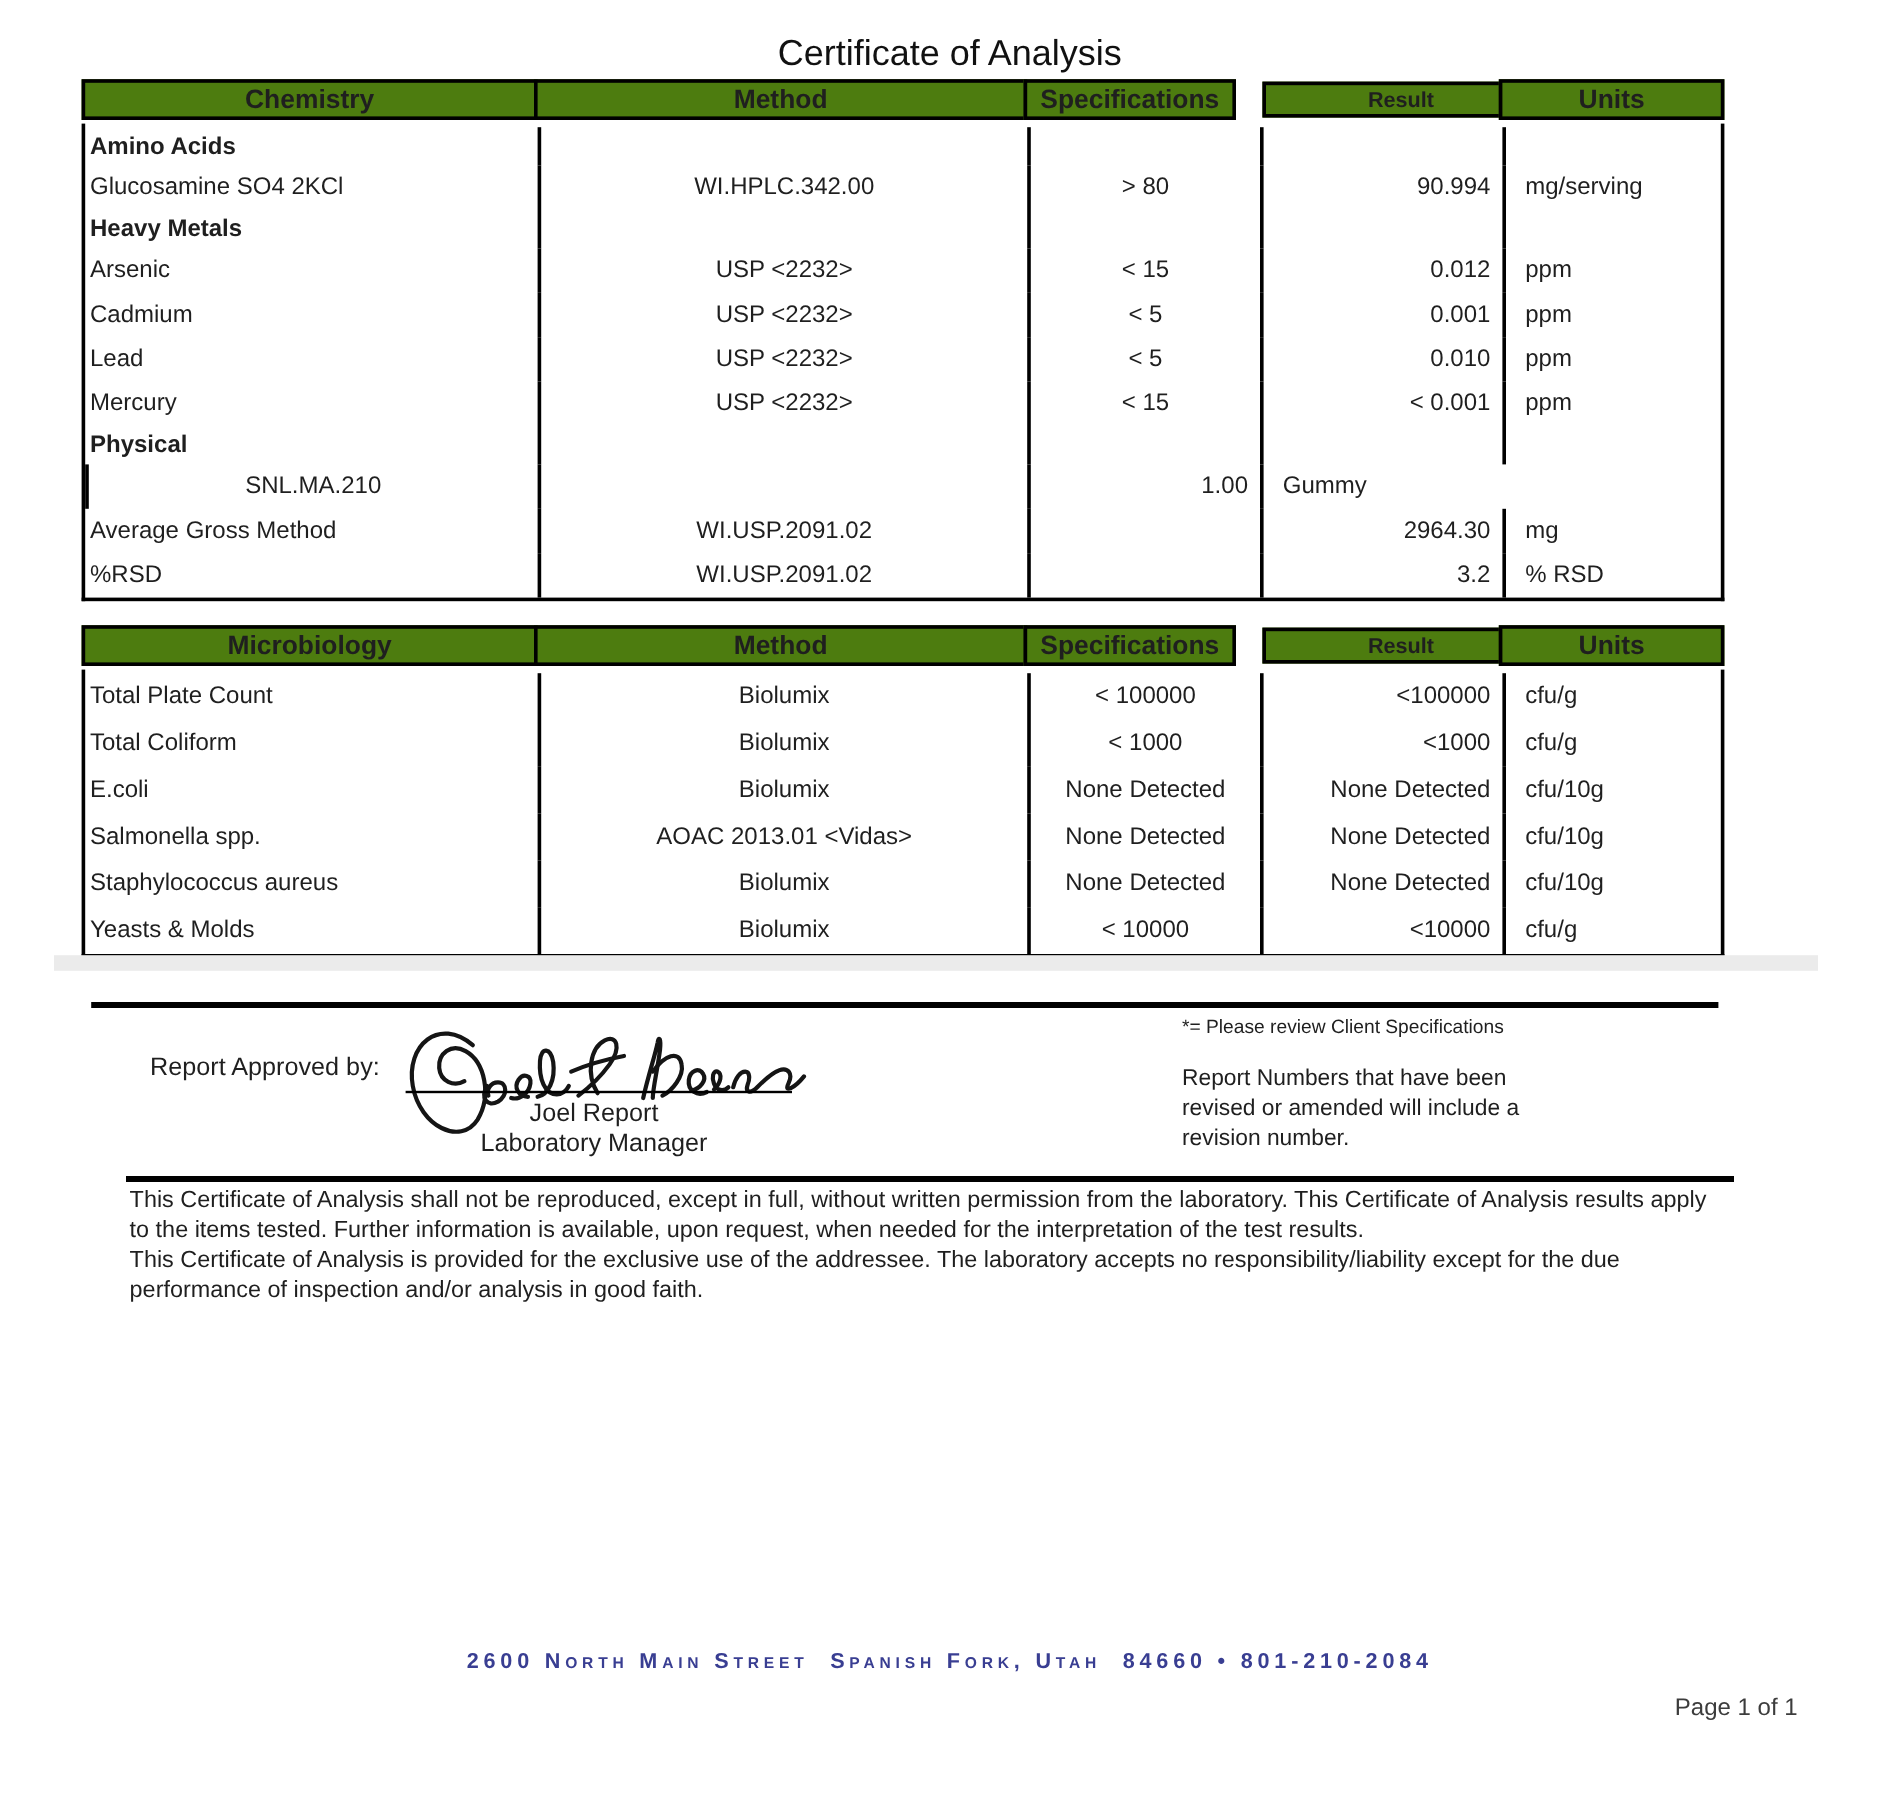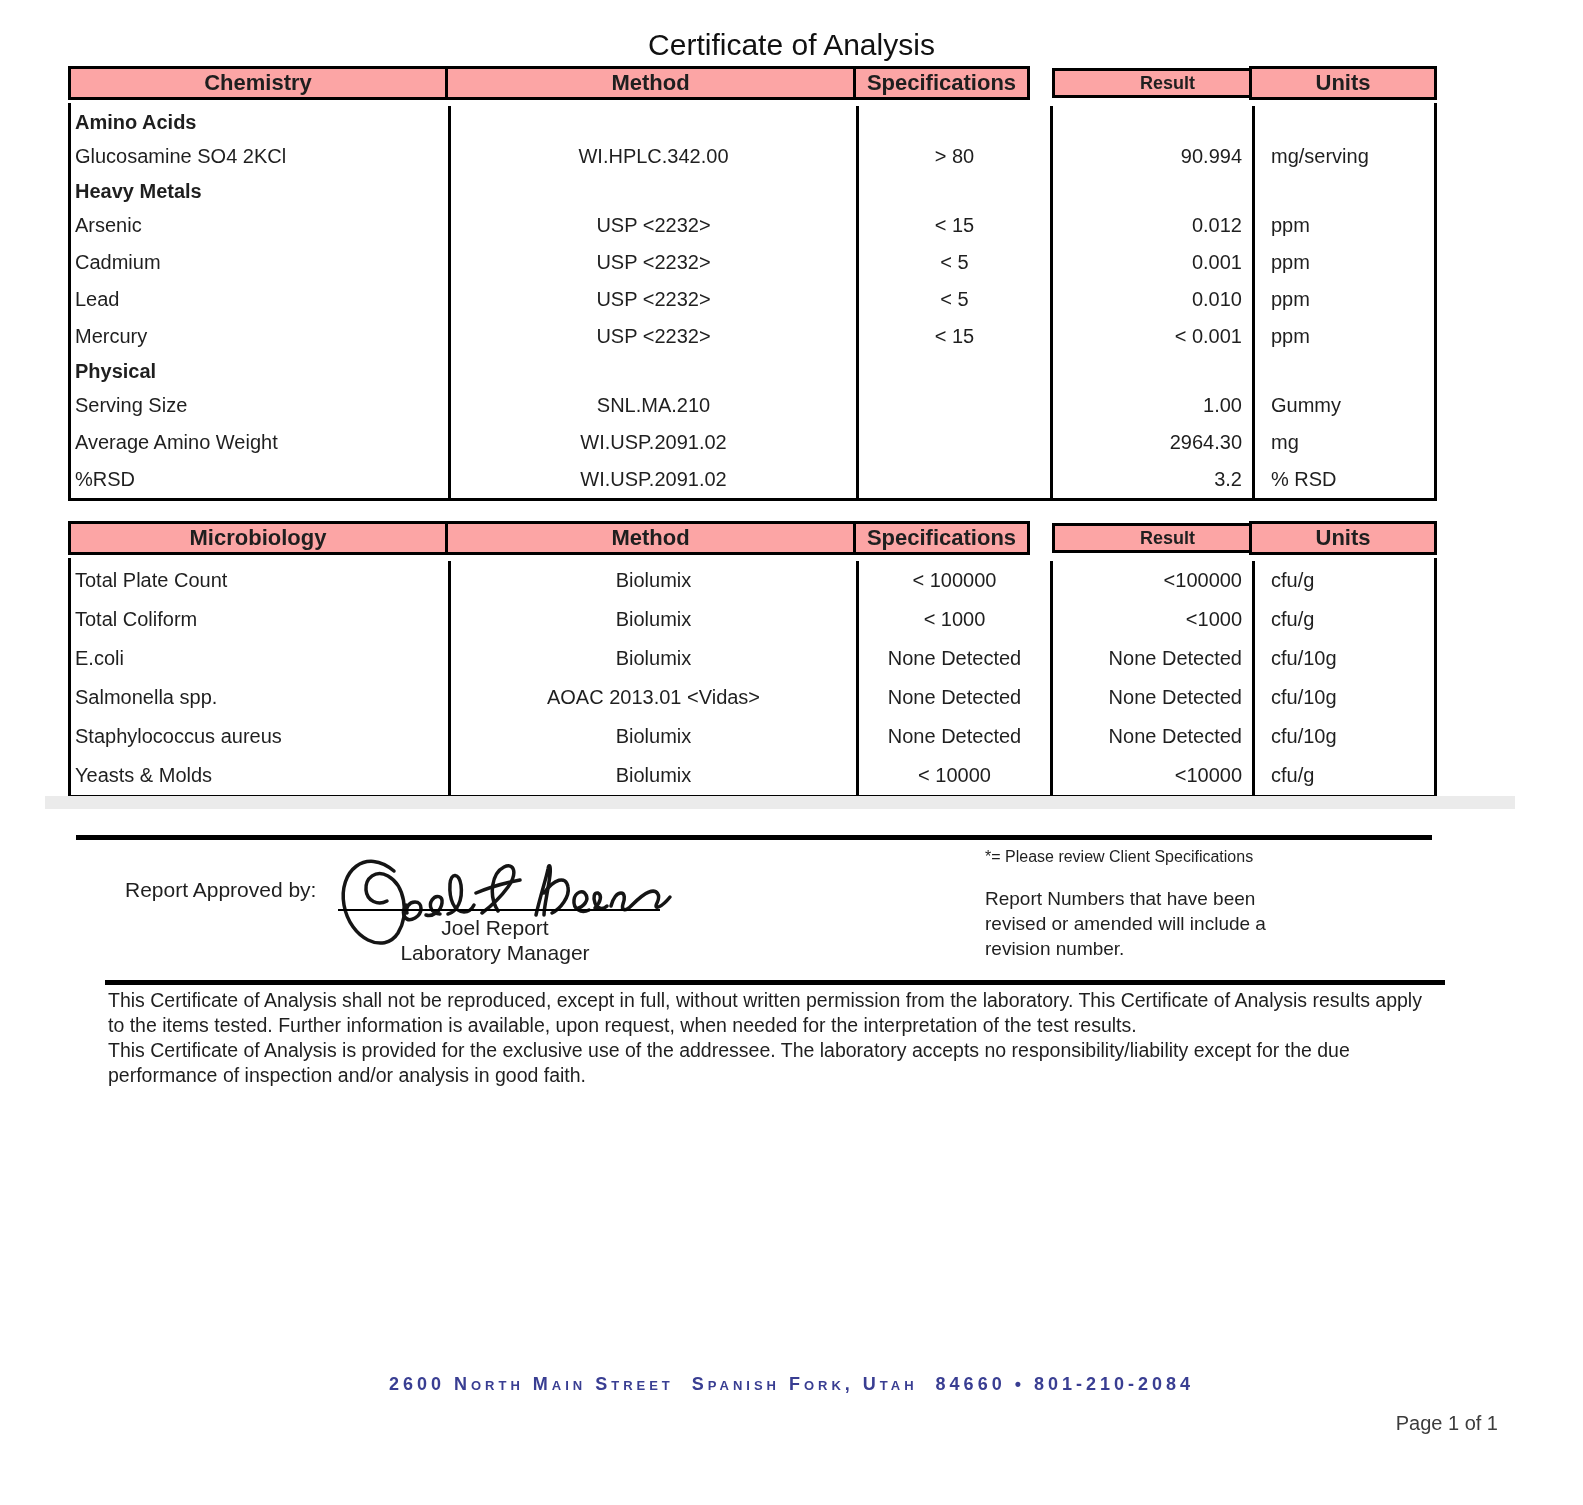--- a/index.html
+++ b/index.html
@@ -10,21 +10,21 @@
   .title{
     position:absolute;left:0;top:28px;width:1583px;text-align:center;
     font-size:30px;font-weight:400;color:#111;
   }
   
   .coa-table{position:absolute;left:68px;width:1369px;}
   .thead{display:flex;align-items:flex-start;height:34px;}
   .th{
     box-sizing:border-box;border:3px solid #000;height:34px;
     display:flex;align-items:center;justify-content:center;
-    font-weight:bold;font-size:22px;background:#fca5a5;
+    font-weight:bold;font-size:22px;background:#4d7c0f;
   }
   .th.c1{width:380px;}
   .th.c2{width:411px;margin-left:-3px;}
   .th.c3{width:177px;margin-left:-3px;}
   .th-gap{width:22px;height:34px;}
   .th.c4{width:200px;height:30px;margin-top:2px;font-size:18px;padding-left:31px;}
   .th.c5{width:188px;margin-left:-3px;}
   .tbody{
     box-sizing:border-box;margin-top:3px;width:1369px;
     border-left:3px solid #000;border-right:3px solid #000;border-bottom:3px solid #000;
@@ -132,28 +132,27 @@
         <div class="td units">ppm</div>
       </div>
       <div class="tr row-cat">
         <div class="td name cat">Physical</div>
         <div class="td method"></div>
         <div class="td spec"></div>
         <div class="td result"></div>
         <div class="td units"></div>
       </div>
       <div class="tr row-item">
-        <div class="td name">Serving Size</div>
         <div class="td method">SNL.MA.210</div>
         <div class="td spec"></div>
         <div class="td result">1.00</div>
         <div class="td units">Gummy</div>
       </div>
       <div class="tr row-item">
-        <div class="td name">Average Amino Weight</div>
+        <div class="td name">Average Gross Method</div>
         <div class="td method">WI.USP.2091.02</div>
         <div class="td spec"></div>
         <div class="td result">2964.30</div>
         <div class="td units">mg</div>
       </div>
       <div class="tr row-item">
         <div class="td name">%RSD</div>
         <div class="td method">WI.USP.2091.02</div>
         <div class="td spec"></div>
         <div class="td result">3.2</div>

